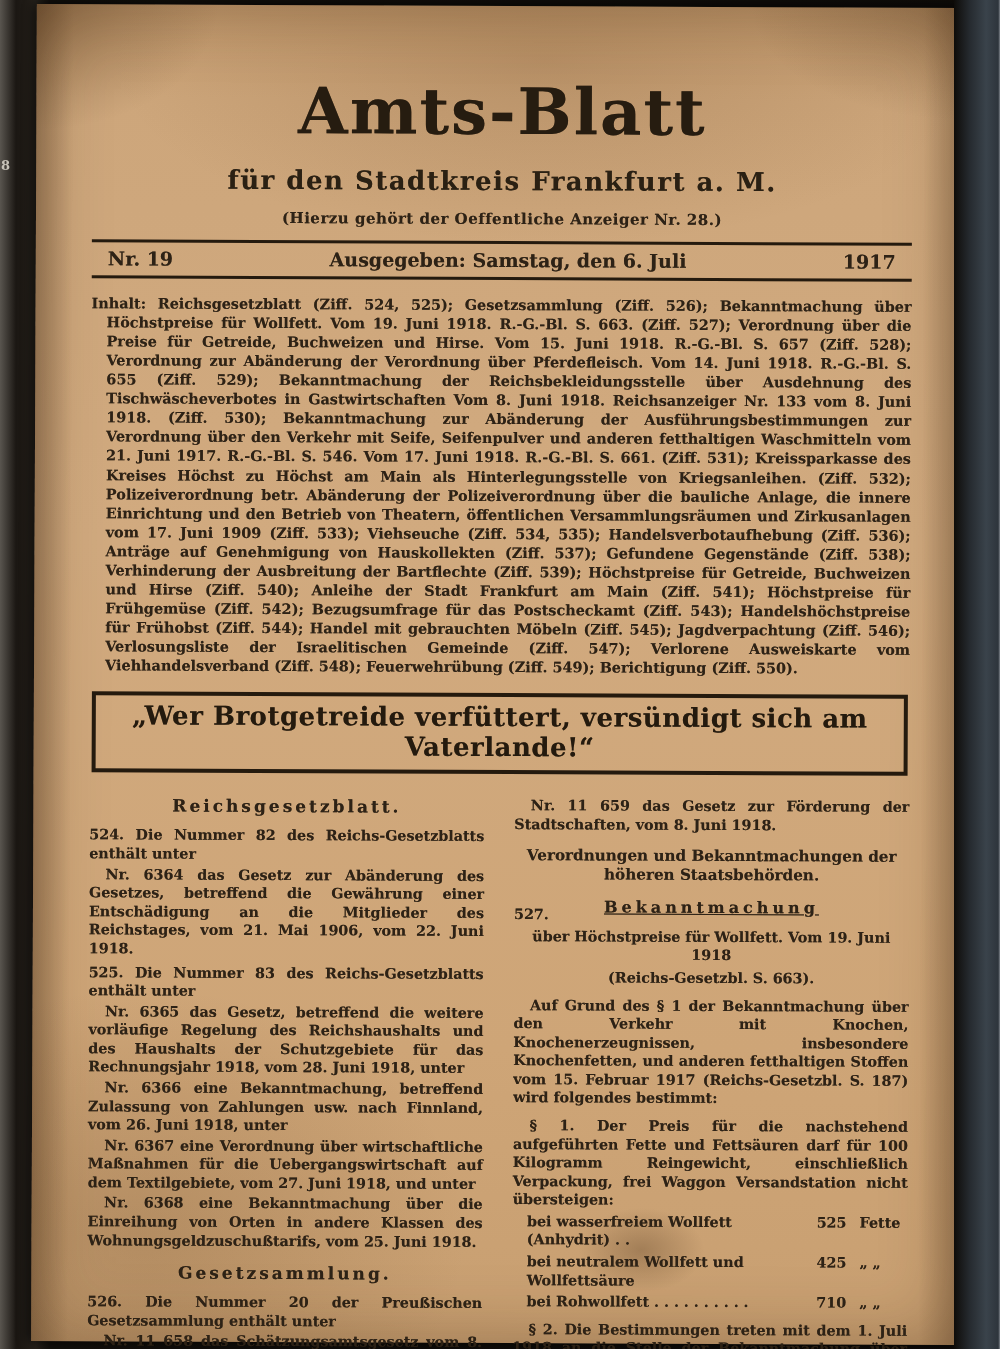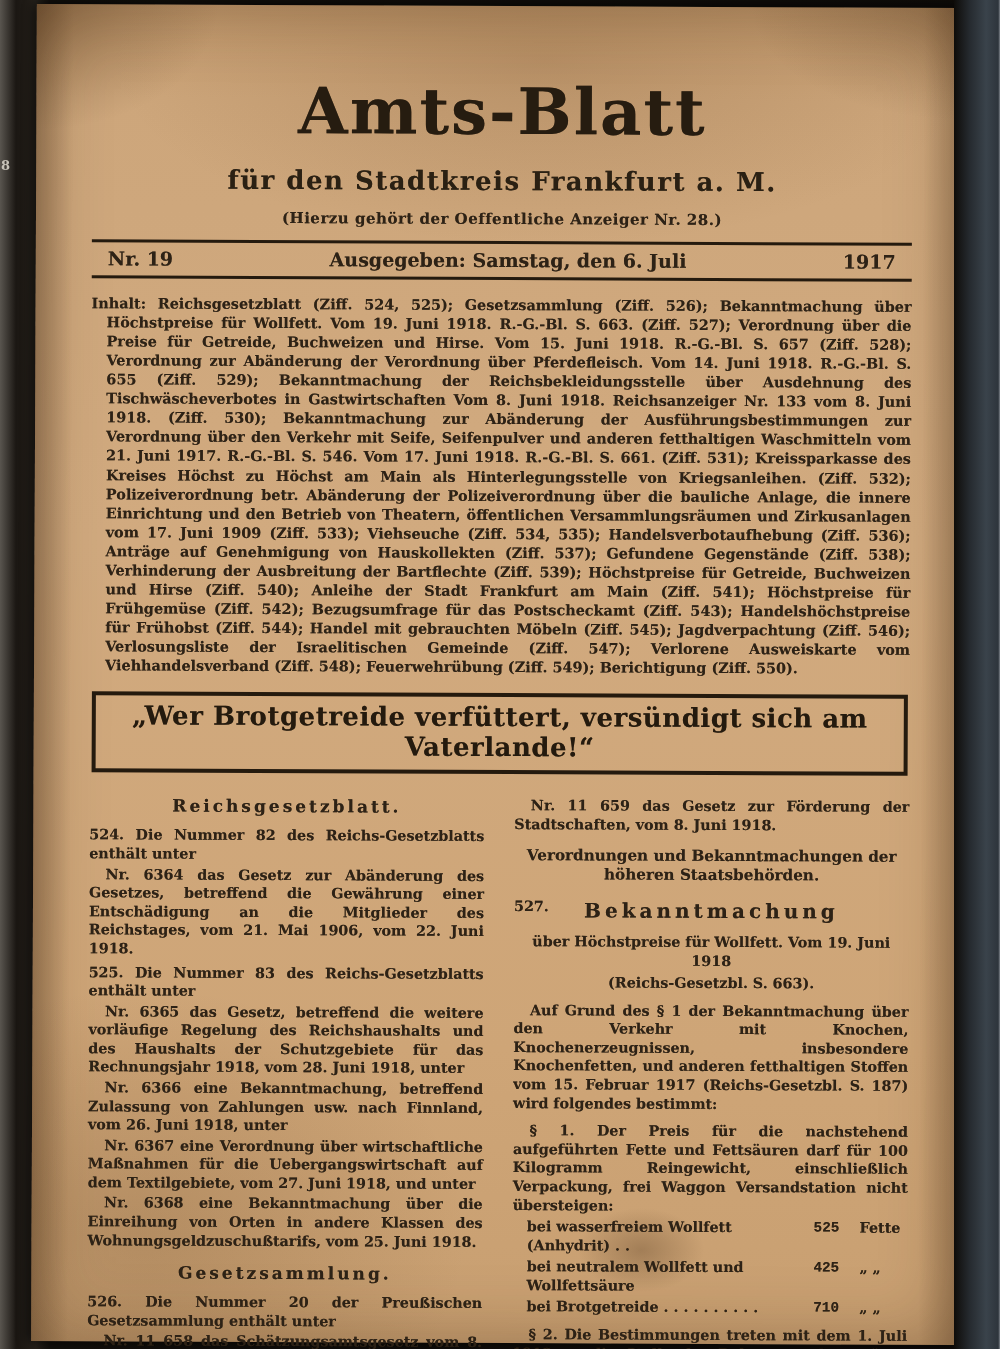--- a/index.html
+++ b/index.html
@@ -68,28 +68,28 @@
   .columns{ margin-top:20px; display:flex; gap:30px; }
   .col{ flex:1; font-size:14.3px; line-height:1.3; font-weight:bold; text-align:justify; }
   .col-h{ text-align:center; font-size:17px; letter-spacing:3px; margin:2px 0 9px 0; font-weight:bold; }
   .col-h.gap{ margin-top:12px; }
   .col-h2{ text-align:center; font-size:15.2px; line-height:1.3; margin-top:12px; padding:0 10px; font-weight:bold; }
   .col p.entry{ margin-top:5px; text-indent:0; }
   .col p.indent{ margin-top:2px; text-indent:1.15em; }
   .col p.spaced{ margin-top:9px; }
 
   .entry-head{ position:relative; text-align:center; margin-top:12px; }
-  .entry-no{ position:absolute; left:0; top:0; }
-  .entry-title{ font-size:20px; letter-spacing:4px; }
+  .entry-no{ position:absolute; left:0; top:8px; }
+  .entry-title{ font-size:16px; letter-spacing:4px;text-decoration:underline; }
   .sub{ text-align:center; margin-top:9px; text-indent:0 !important; }
   .sub.tight{ margin-top:4px; }
 
   .price{ display:flex; padding-left:1.0em; margin-top:3px; text-align:left; }
   .price .lbl{ flex:1; }
-  .price .val{ width:36px; text-align:left;font-family:Liberation Mono, monospace; }
+  .price .val{ width:36px; text-align:center; }
   .price .unit{ width:58px; padding-left:10px; }
 </style>
 </head>
 <body>
 
 <div id="screen">
   <span class="spine-mark">8</span>
 
   <div class="paper">
 
@@ -146,21 +146,21 @@
           <span class="lbl">bei wasserfreiem Wollfett (Anhydrit) . .</span>
           <span class="val">525</span>
           <span class="unit">Fette</span>
         </div>
         <div class="price">
           <span class="lbl">bei neutralem Wollfett und Wollfettsäure</span>
           <span class="val">425</span>
           <span class="unit">„  „</span>
         </div>
         <div class="price">
-          <span class="lbl">bei Brotgetreide . . . . . . . . . .</span>
+          <span class="lbl">bei Rohwollfett . . . . . . . . . .</span>
           <span class="val">710</span>
           <span class="unit">„  „</span>
         </div>
 
         <p class="indent spaced">§ 2. Die Bestimmungen treten mit dem 1. Juli 1918 an die Stelle der Bekanntmachung über Höchstpreise für Wollfett vom 11. Juni 1917 (Reichs-Gesetzbl. S. 491).</p>
 
       </div>
 
     </div>
   </div>

